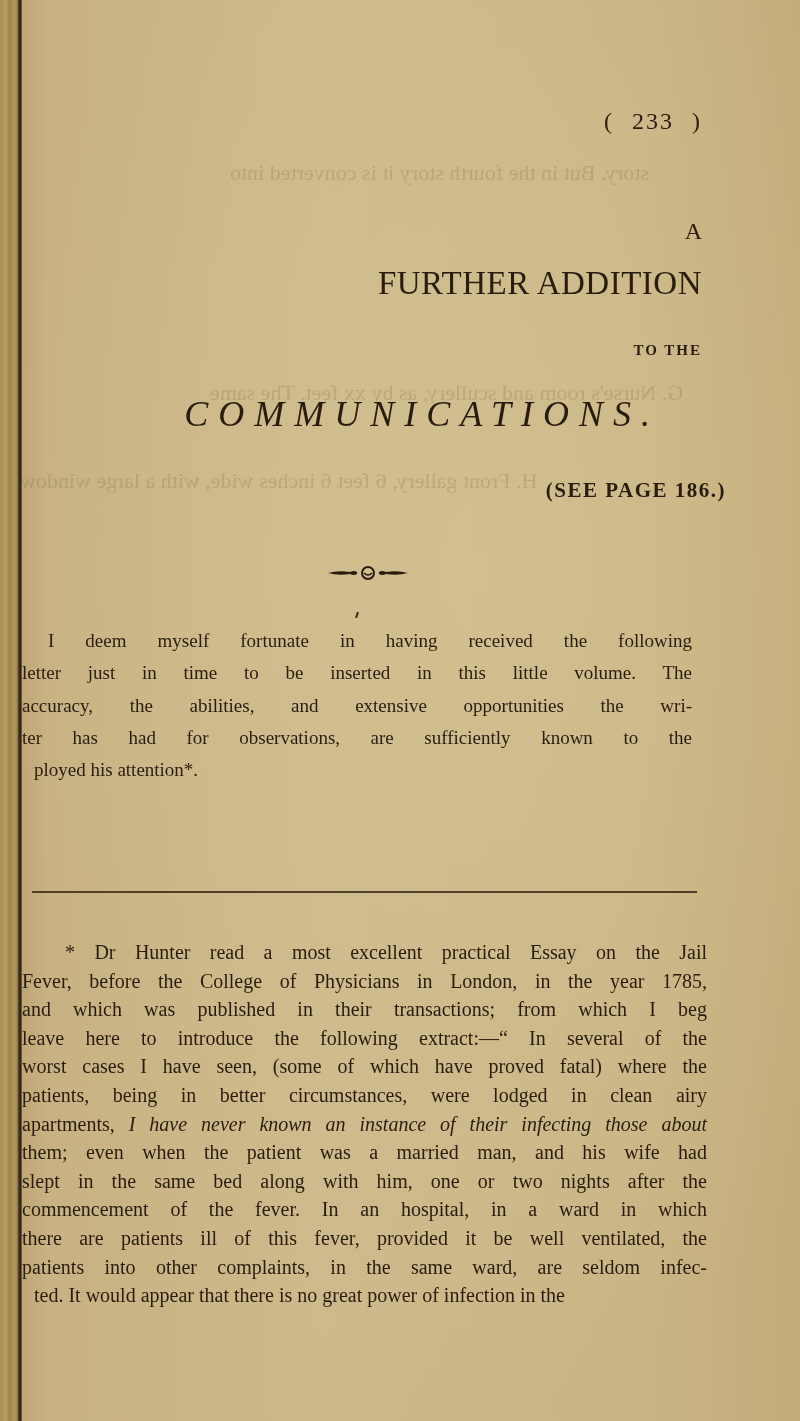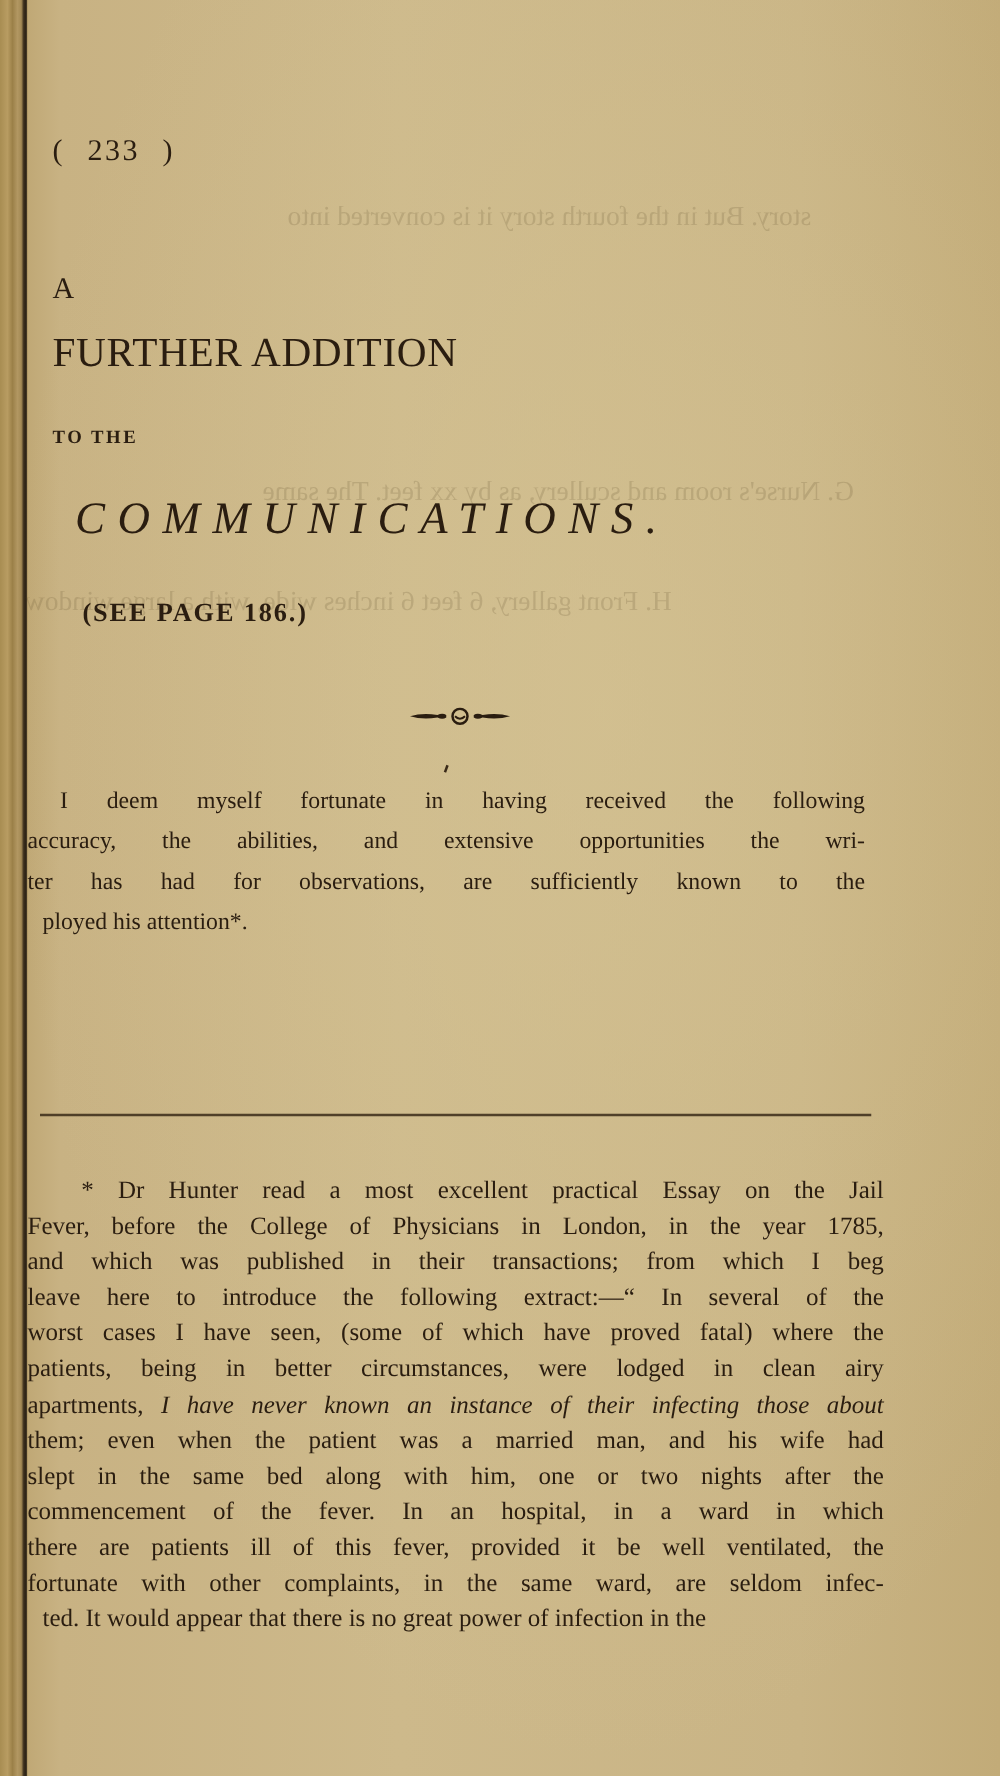--- a/index.html
+++ b/index.html
@@ -34,22 +34,21 @@
     color: rgba(90,70,40,0.18);
     font-size: 22px;
     transform: scaleX(-1);
     white-space: nowrap;
     pointer-events: none;
   }
   .center {
     position: absolute;
     left: 22px;
     width: 680px;
-    text-align: left;
-    margin-left: 20px;
+    text-align: right;
   }
   .pagenum {
     top: 108px;
     font-size: 24px;
     letter-spacing: 2px;
     word-spacing: 10px;
   }
   .letter-a {
     top: 218px;
     font-size: 24px;
@@ -153,35 +152,36 @@
     <path d="M2 7 Q12 4 24 6 Q28 4 31 6 L31 8 Q28 10 24 8 Q12 10 2 7 Z" fill="#2a1d10"></path>
     <circle cx="42" cy="7" r="6" fill="none" stroke="#2a1d10" stroke-width="2"></circle>
     <path d="M38 7 Q42 11 46 7" fill="none" stroke="#2a1d10" stroke-width="1.6"></path>
     <path d="M82 7 Q72 4 60 6 Q56 4 53 6 L53 8 Q56 10 60 8 Q72 10 82 7 Z" fill="#2a1d10"></path>
   </svg>
 
   <div class="tick" style="left:356px;top:612px;"></div>
 
   <div class="body-text">
     <span class="line first">I deem myself fortunate in having received the following</span>
+    <span class="line">letter just in time to be inserted in this little volume. The</span>
     <span class="line">accuracy, the abilities, and extensive opportunities the wri-</span>
     <span class="line">ter has had for observations, are sufficiently known to the</span>
     <span class="line last">ployed his attention*.</span>
   </div>
 
   <div class="rule"></div>
 
   <div class="footnote">
     <span class="line first"><span>*</span> <span>Dr Hunter read a most excellent practical Essay on the Jail</span></span>
     <span class="line">Fever, before the College of Physicians in London, in the year 1785,</span>
     <span class="line">and which was published in their transactions; from which I beg</span>
     <span class="line">leave here to introduce the following extract:—“ In several of the</span>
     <span class="line">worst cases I have seen, (some of which have proved fatal) where the</span>
     <span class="line">patients, being in better circumstances, were lodged in clean airy</span>
     <span class="line"><span>apartments, </span><em>I have never known an instance of their infecting those about</em></span>
     <span class="line">them; even when the patient was a married man, and his wife had</span>
     <span class="line">slept in the same bed along with him, one or two nights after the</span>
     <span class="line">commencement of the fever. In an hospital, in a ward in which</span>
     <span class="line">there are patients ill of this fever, provided it be well ventilated, the</span>
-    <span class="line">fortunate with other complaints, in the same ward, are seldom infec-</span>
+    <span class="line">patients into other complaints, in the same ward, are seldom infec-</span>
     <span class="line last">ted. It would appear that there is no great power of infection in the</span>
   </div>
 </div>
 
 </body></html>

